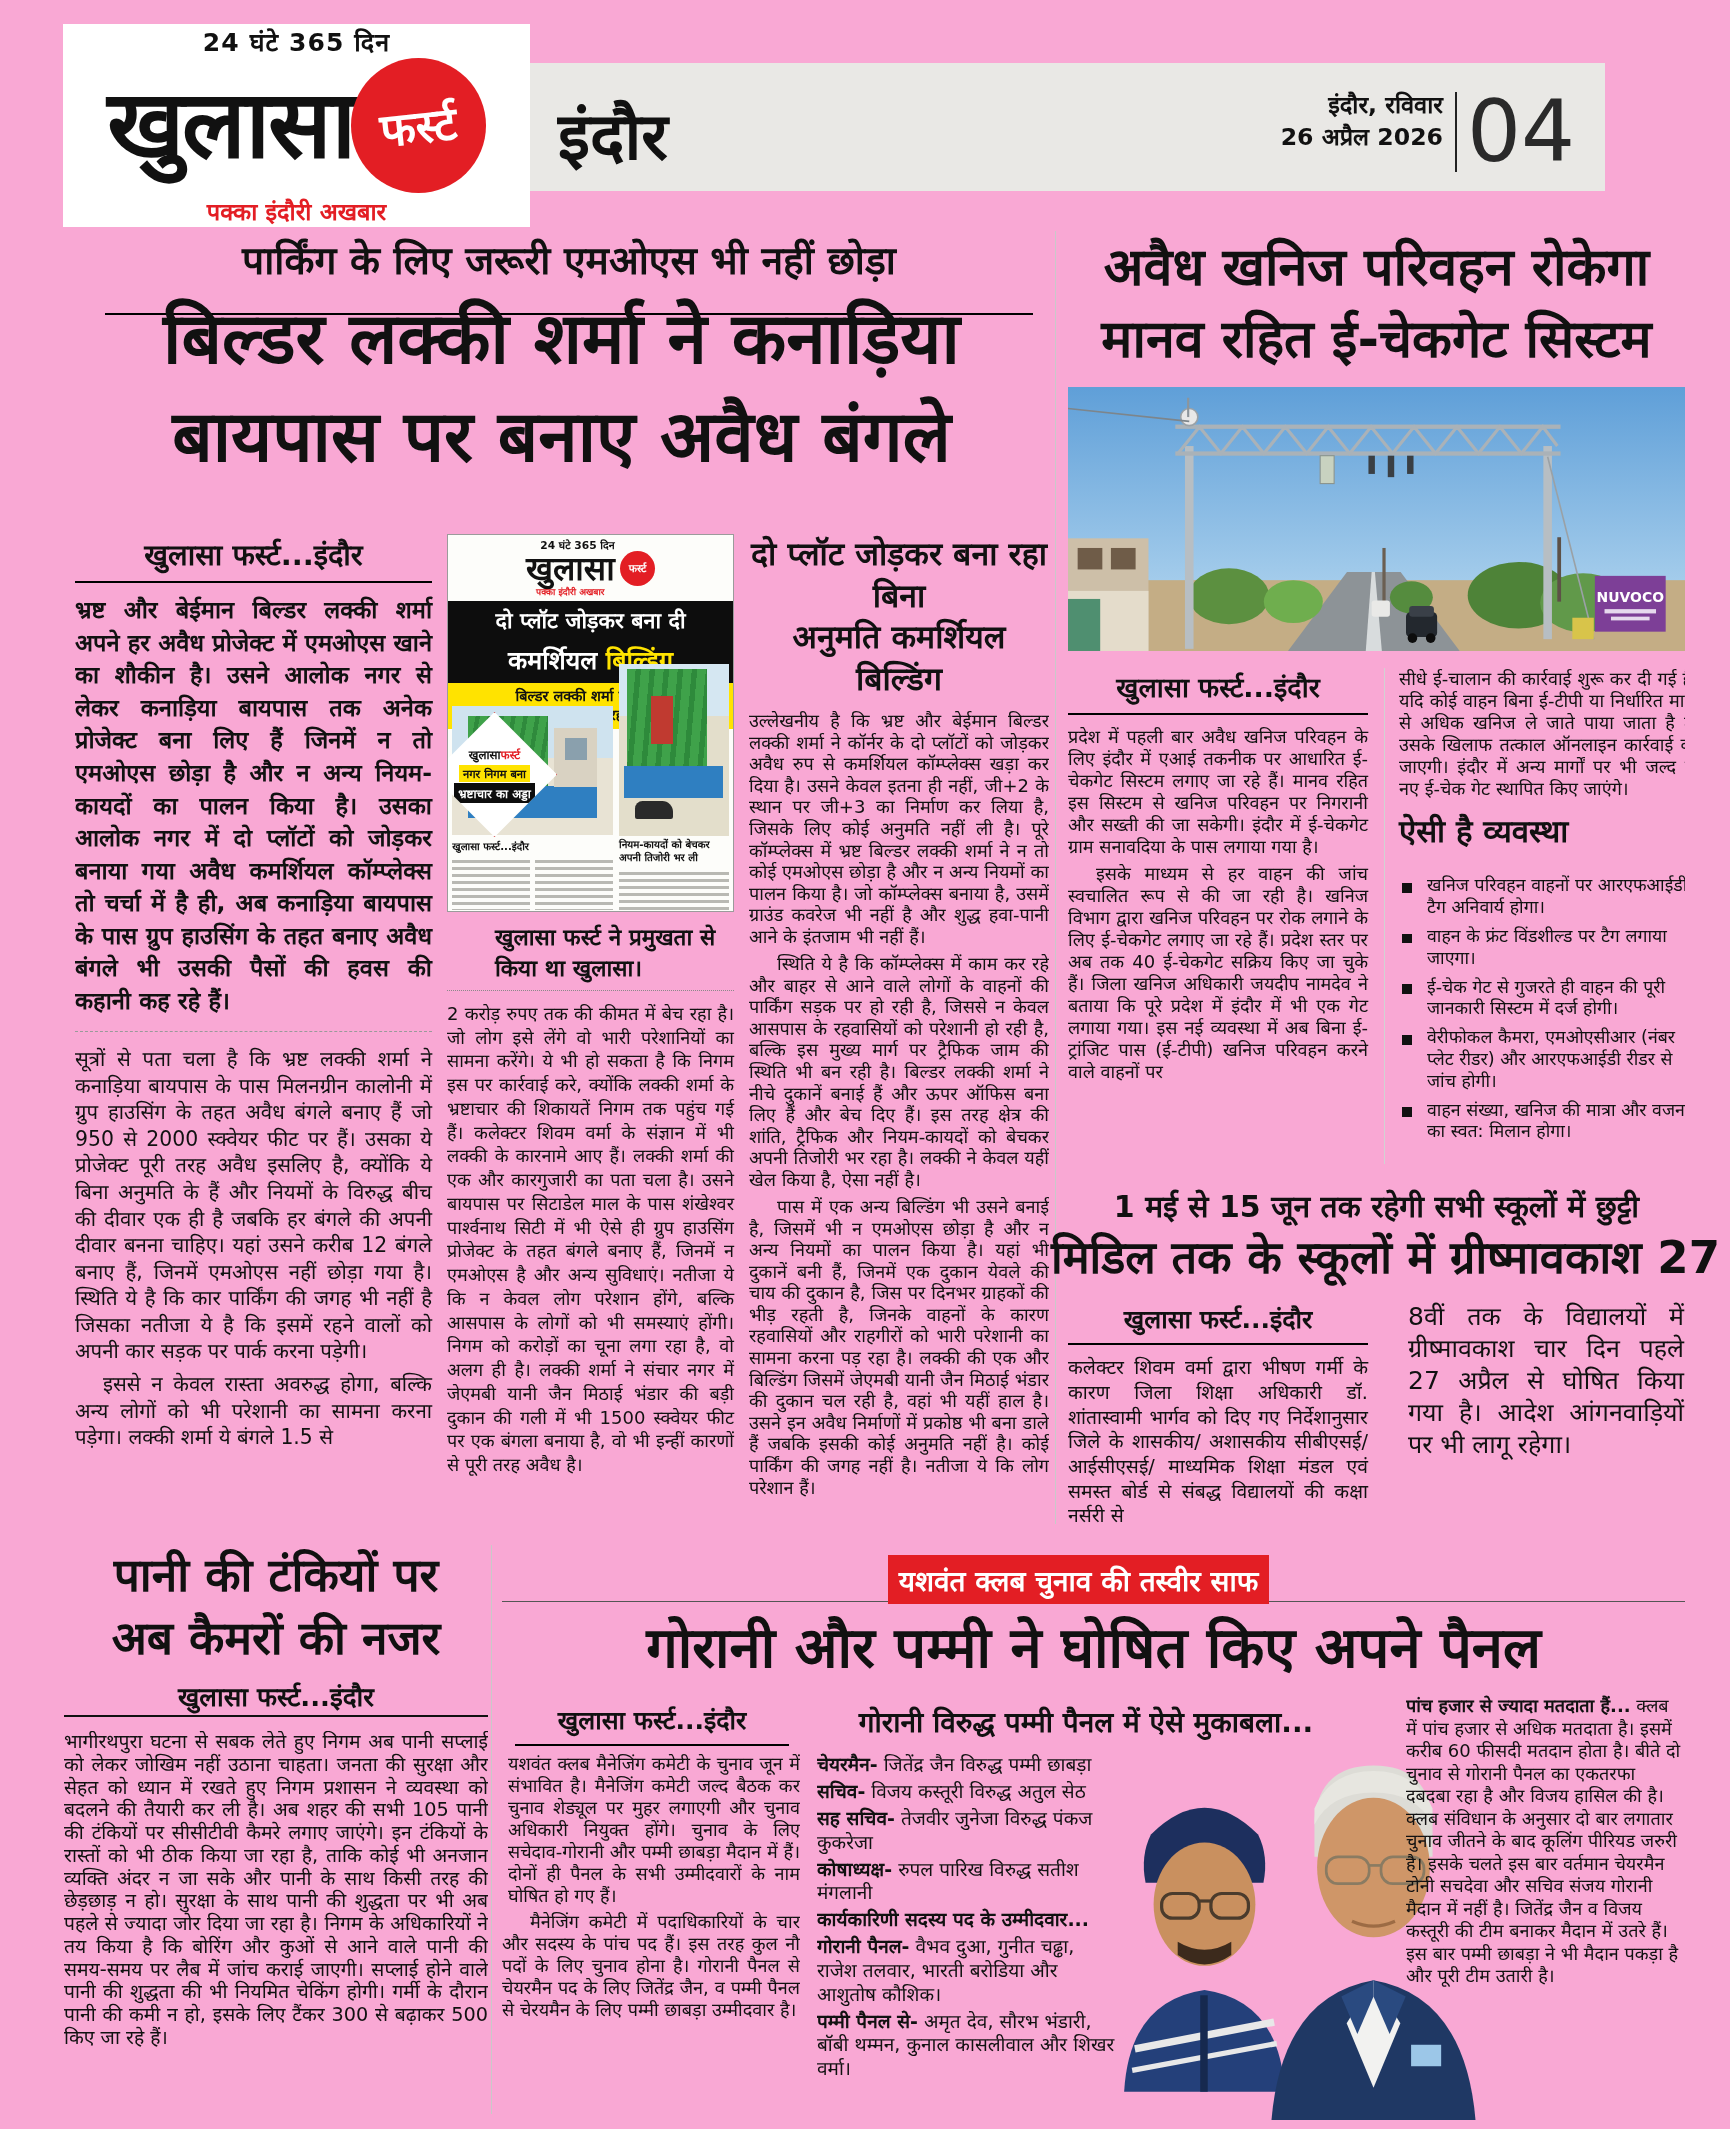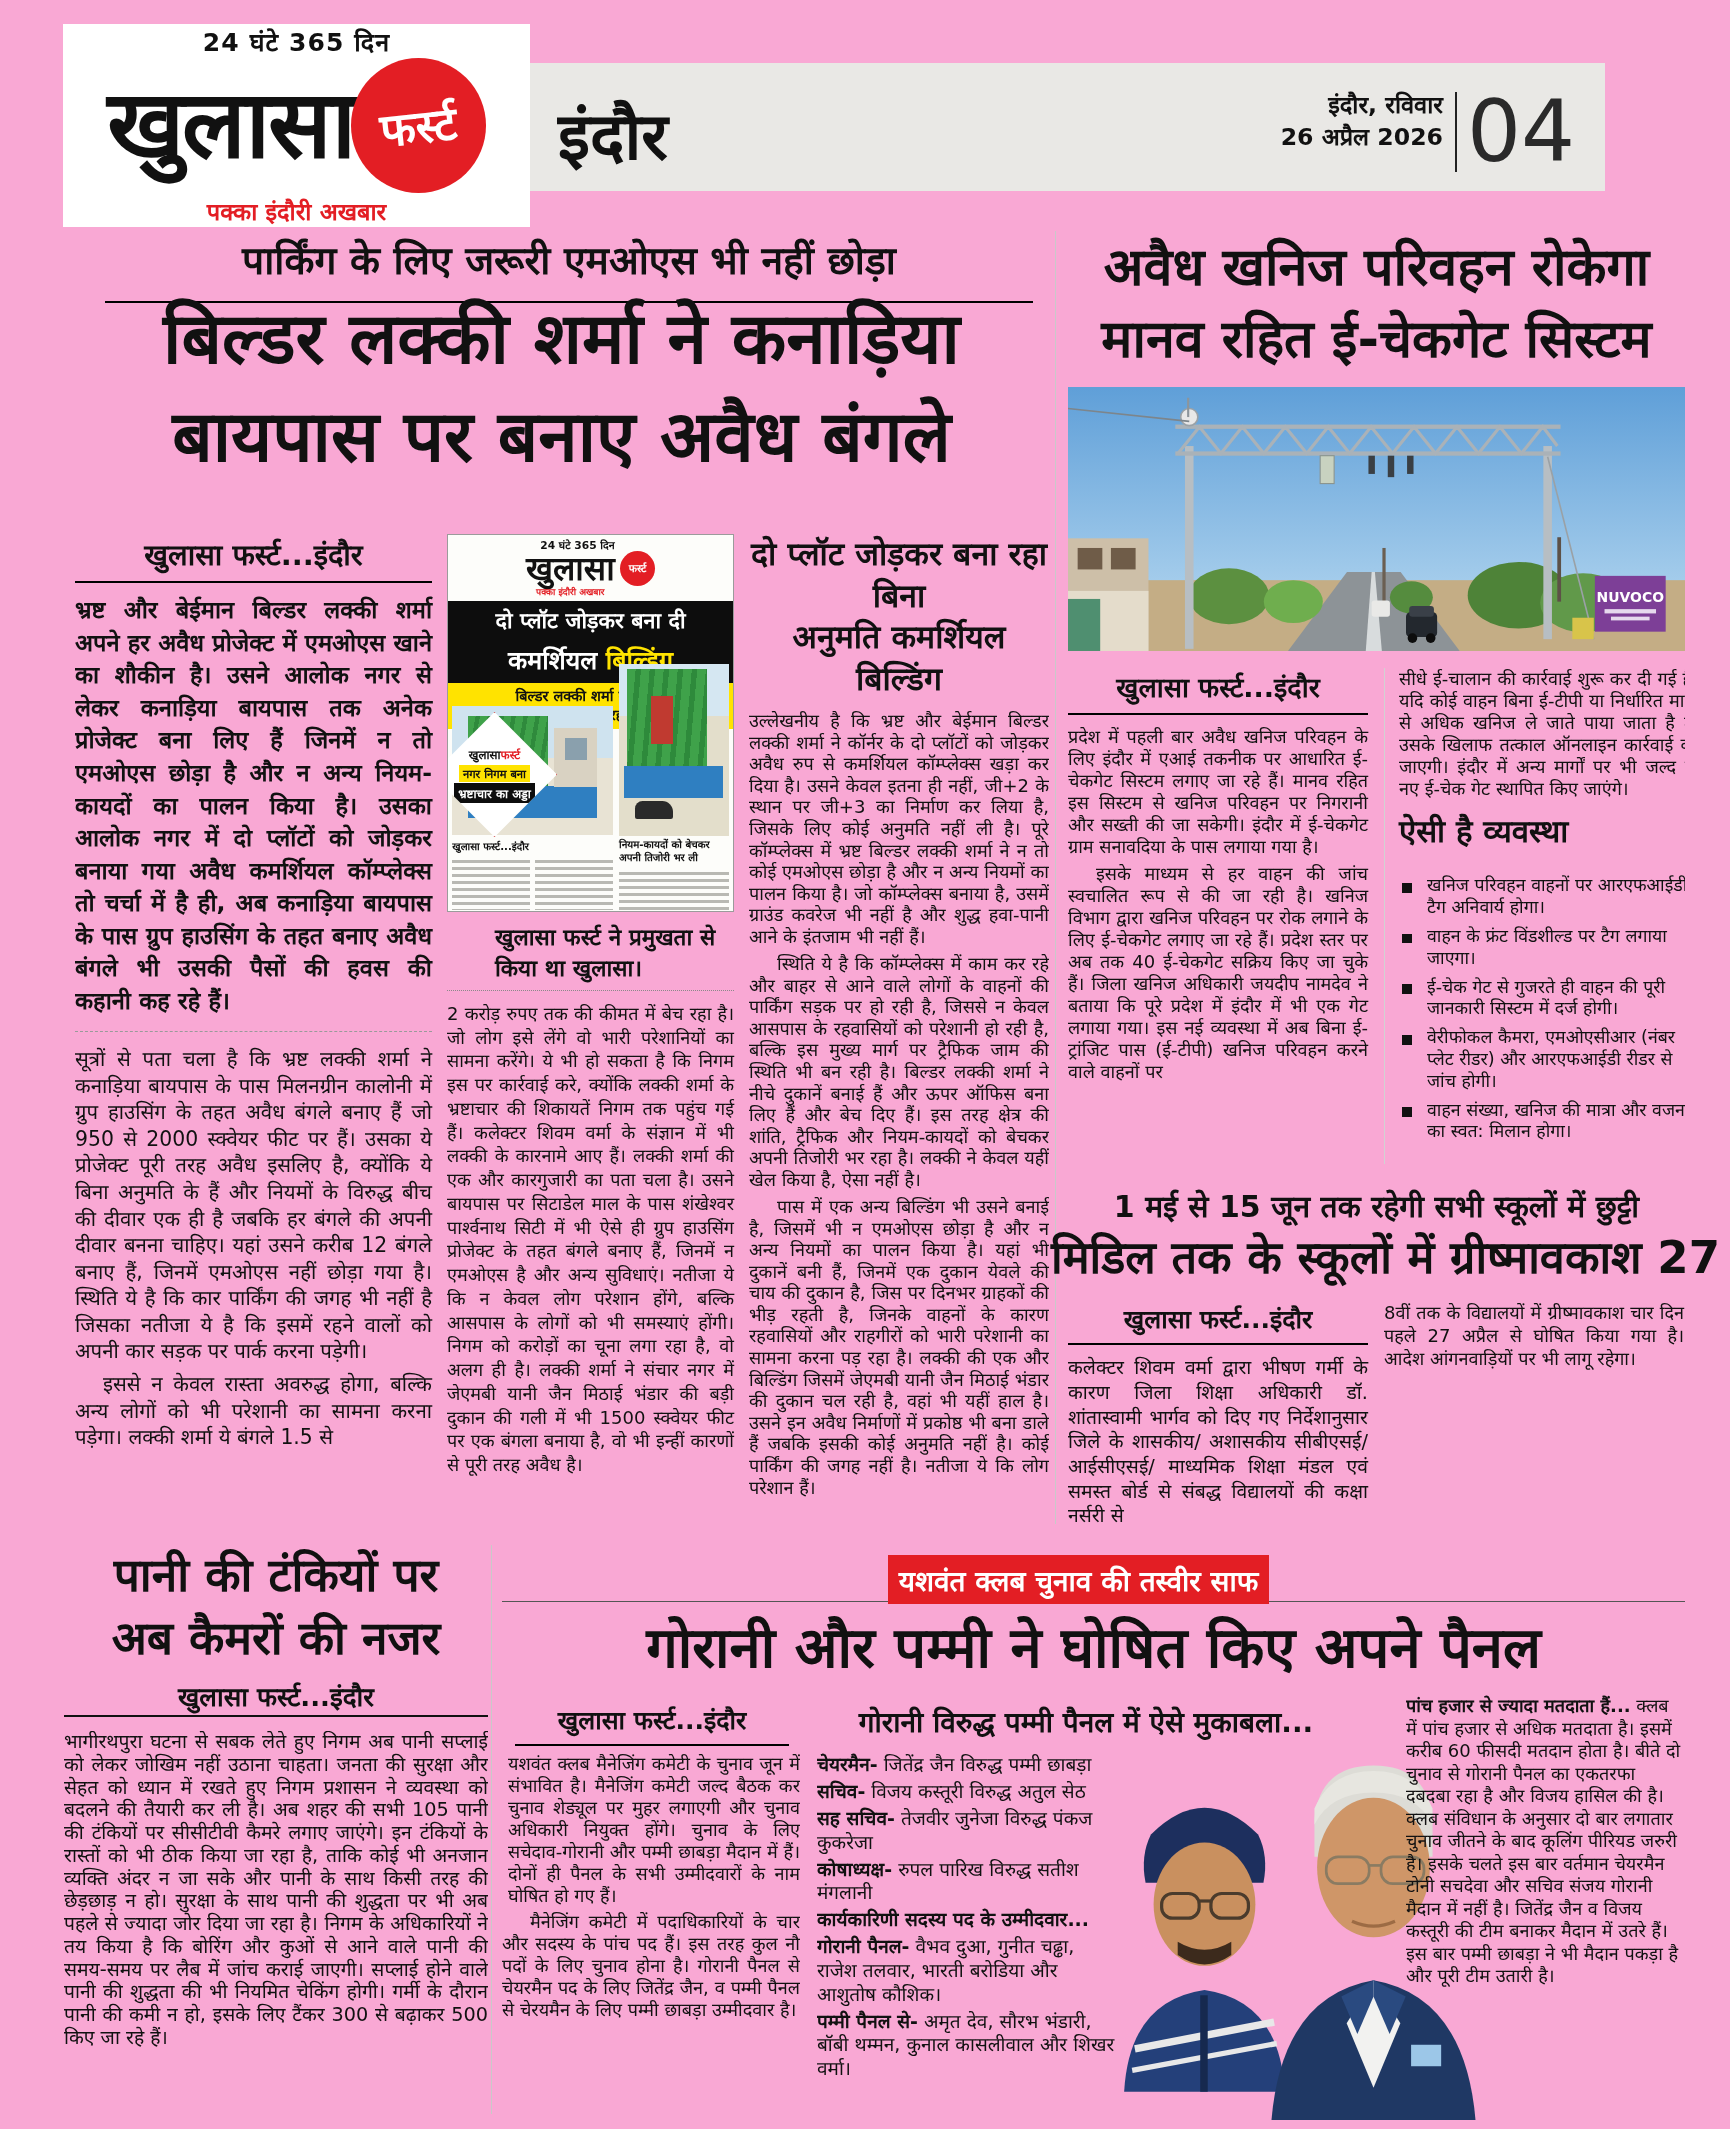--- a/index.html
+++ b/index.html
@@ -13,21 +13,21 @@
   .logo-row{display:flex;align-items:center;}
   .logo-main{font-size:94px;font-weight:900;letter-spacing:-2.1px;line-height:1.05;}
   .logo-circle{width:135px;height:135px;border-radius:50%;background:#e31e24;display:flex;
                align-items:center;justify-content:center;margin-left:-3.2px;}
   .logo-circle span{color:#fff;font-size:46px;font-weight:900;transform:rotate(-6deg);}
   .logo-sub{color:#e31e24;font-size:23.6px;font-weight:900;margin-top:2.1px;}
   .edition{font-size:65px;font-weight:900;}
   .dateline{font-size:23.6px;font-weight:bold;text-align:right;line-height:1.35;}
   .pageno{font-size:85px;font-weight:400;color:#2a2a2a;}
   
-  .kicker{font-size:39px;font-weight:900;text-align:center;border-bottom:2.7px solid #000;padding-bottom:16px;}
+  .kicker{font-size:39px;font-weight:900;text-align:center;border-bottom:2.7px solid #000;padding-bottom:28px;}
   .headline{font-weight:900;text-align:center;white-space:nowrap;line-height:1.38;}
   .byline{font-weight:900;text-align:center;border-bottom:2.1px solid #000;padding-bottom:7.5px;margin-bottom:11.8px;}
   .rule-v{background:#c9c9c9;width:1.1px;}
   .jt{text-align:justify;}
   .indent{text-indent:28px;}
   .dashed-top{border-top:1.6px dashed #9a9a9a;padding-top:14px;margin-top:14px;}
   .dotted-bottom{border-bottom:1.6px dotted #8a8a8a;margin:7.5px 0 10.7px 0;}
   .bullets{list-style:none;margin:5.4px 0 0 0;padding:0;}
   .bullets li{position:relative;padding-left:28px;margin-bottom:7.5px;}
   .bullets li:before{content:"";position:absolute;left:3.2px;top:7.5px;width:9.7px;height:9.7px;background:#111;}
@@ -235,21 +235,21 @@
   </div>
 
   <div class="abs" style="left:1068px;top:1185px;width:617px;text-align:center;font-size:30px;font-weight:900;">1 मई से 15 जून तक रहेगी सभी स्कूलों में छुट्टी</div>
   <div class="abs headline" style="left:1051px;top:1227px;width:649px;font-size:45px;">मिडिल तक के स्कूलों में ग्रीष्मावकाश 27 से</div>
   <div class="abs" style="left:1068px;top:1301px;width:617px;height:236px;display:flex;gap:16px;overflow:hidden;">
     <div style="width:300px;flex:none;">
       <div class="byline" style="font-size:25px;">खुलासा फर्स्ट...इंदौर</div>
       <div class="jt" style="font-size:19.3px;line-height:1.28;">कलेक्टर शिवम वर्मा द्वारा भीषण गर्मी के कारण जिला शिक्षा अधिकारी डॉ. शांतास्वामी भार्गव को दिए गए निर्देशानुसार जिले के शासकीय/ अशासकीय सीबीएसई/आईसीएसई/ माध्यमिक शिक्षा मंडल एवं समस्त बोर्ड से संबद्ध विद्यालयों की कक्षा नर्सरी से</div>
     </div>
     <div style="width:300px;flex:none;">
-      <div class="jt" style="font-size:18px;line-height:1.28;">8वीं तक के विद्यालयों में ग्रीष्मावकाश चार दिन पहले 27 अप्रैल से घोषित किया गया है। आदेश आंगनवाड़ियों पर भी लागू रहेगा।</div>
+      <div class="jt" style="font-size:25px;line-height:1.28;margin-left:24px;">8वीं तक के विद्यालयों में ग्रीष्मावकाश चार दिन पहले 27 अप्रैल से घोषित किया गया है। आदेश आंगनवाड़ियों पर भी लागू रहेगा।</div>
     </div>
   </div>
 
   <div class="abs headline" style="left:64px;top:1544px;width:424px;font-size:46px;">
     <div>पानी की टंकियों पर</div>
     <div>अब कैमरों की नजर</div>
   </div>
   <div class="abs" style="left:123px;top:1678px;width:306px;">
     <div class="byline" style="font-size:26px;border-bottom:none;">खुलासा फर्स्ट...इंदौर</div>
   </div>

